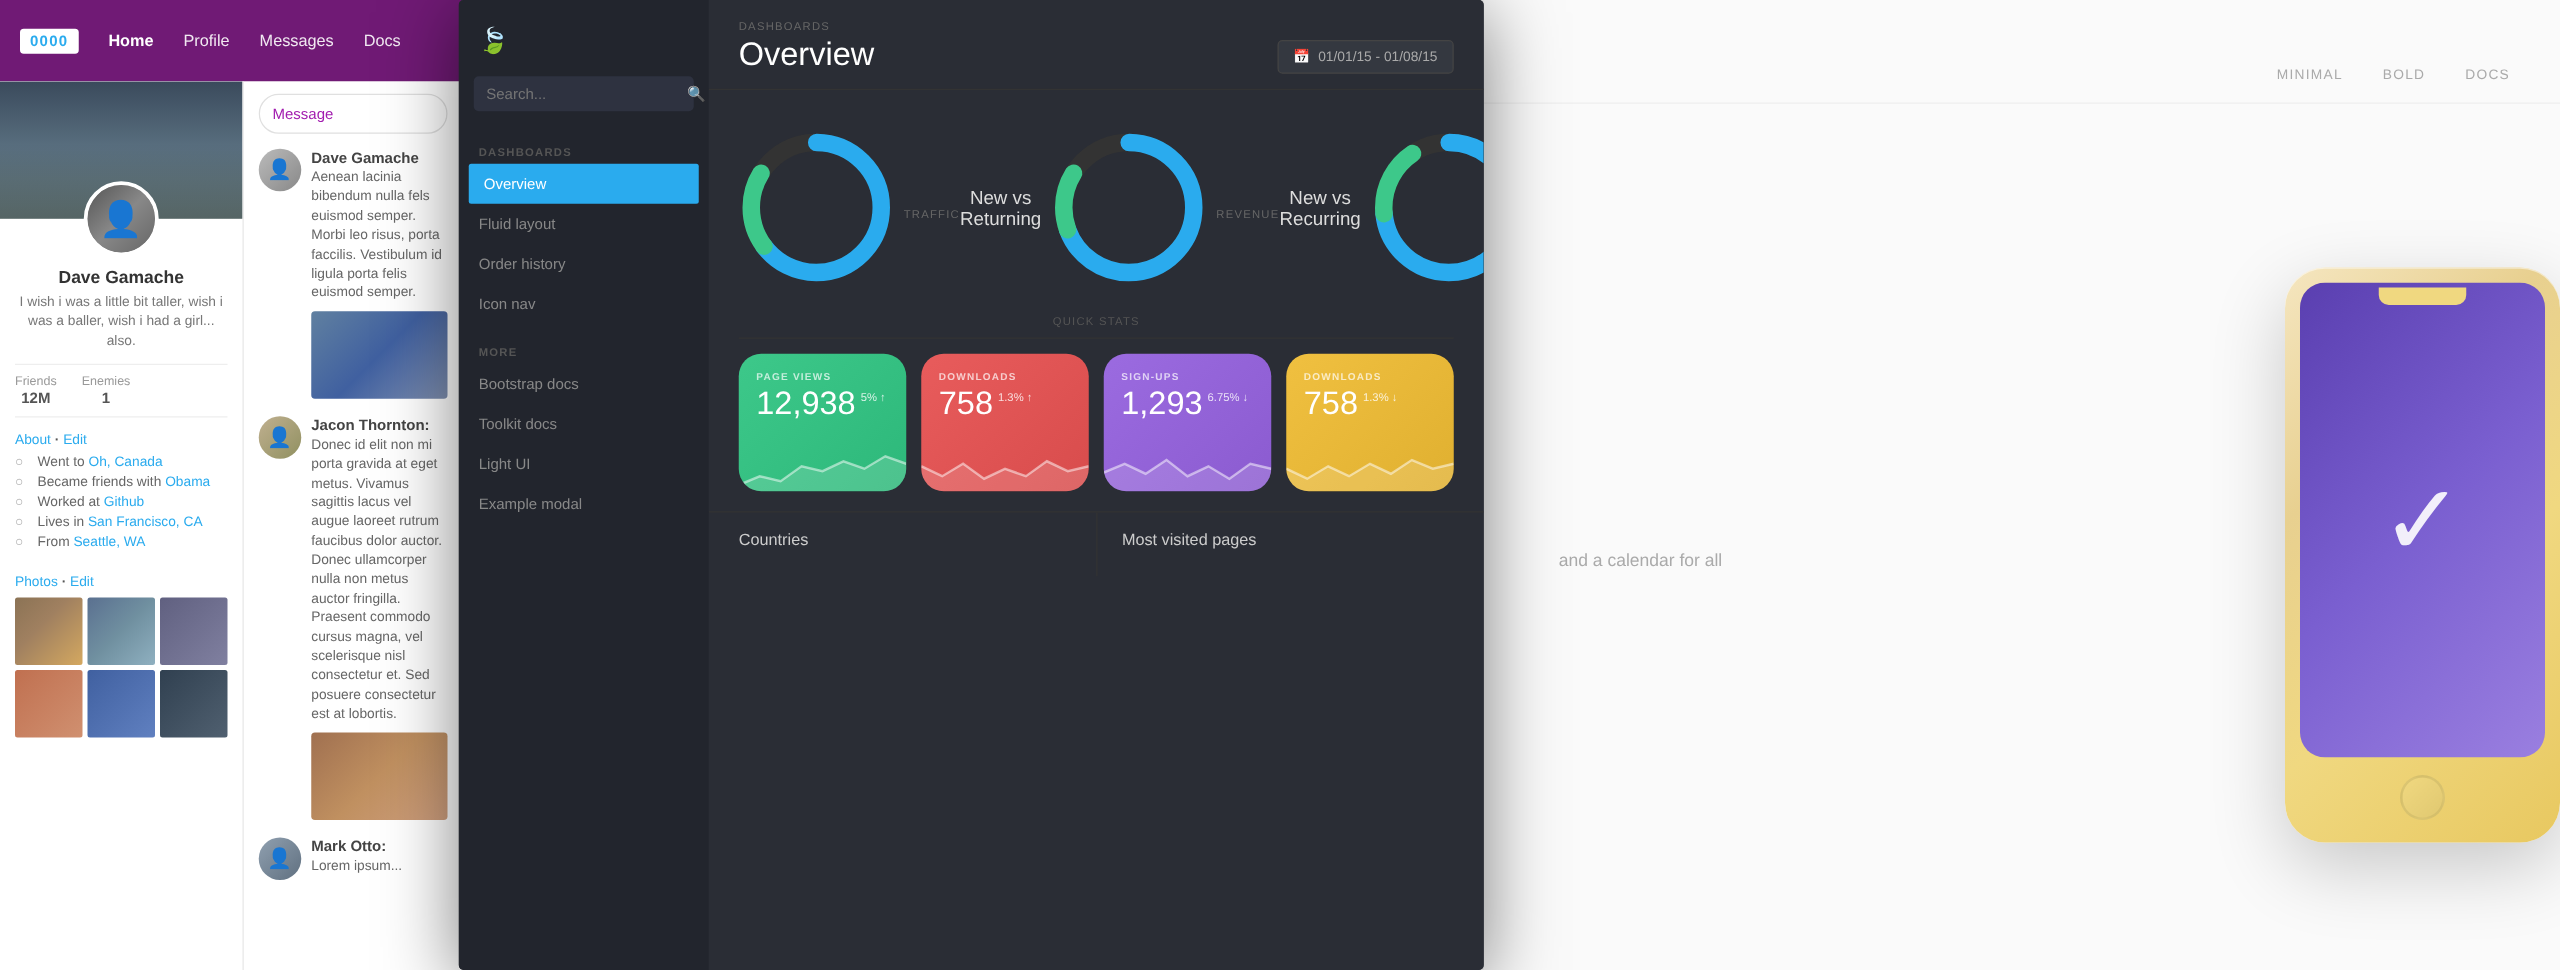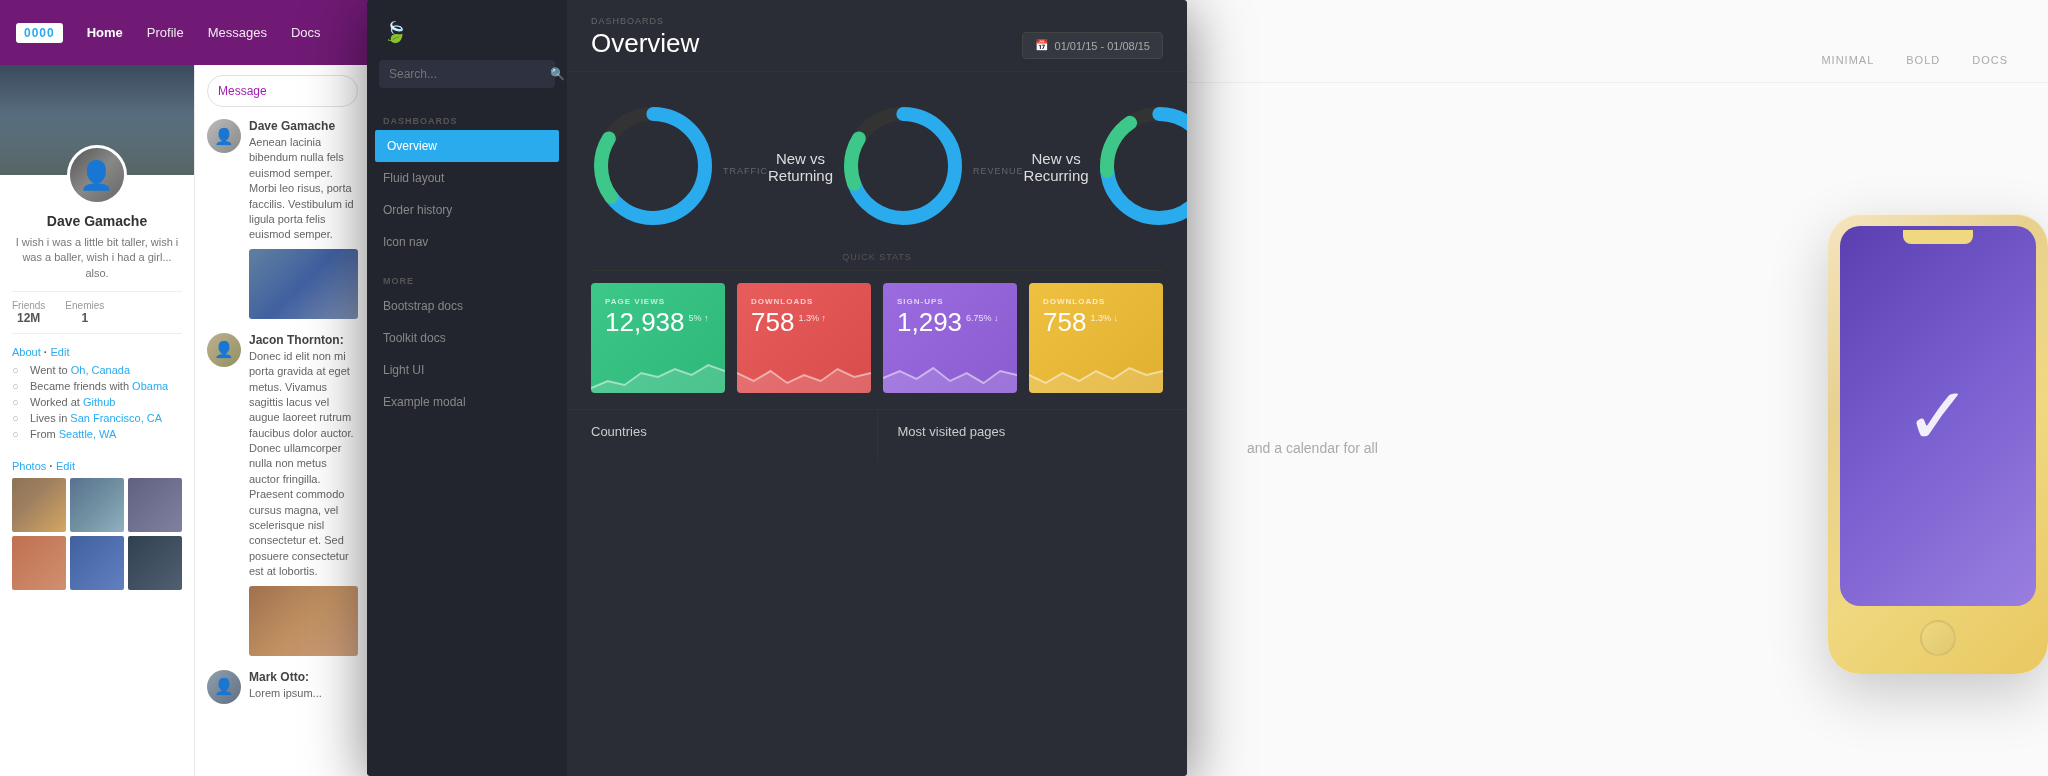--- a/index.html
+++ b/index.html
@@ -407,21 +407,21 @@
       border-bottom: 1px solid #333;
       margin: 0 24px;
     }
     .quick-stats-row {
       display: flex;
       gap: 12px;
       padding: 12px 24px 16px;
     }
     .stat-card {
       flex: 1;
-      border-radius: 4px;
+      border-radius: 18px;
       padding: 14px 14px 0;
       overflow: hidden;
       position: relative;
       height: 110px;
     }
     .stat-card-green { background: linear-gradient(135deg, #3DC88A 0%, #2DB87A 100%); }
     .stat-card-red { background: linear-gradient(135deg, #E85C5C 0%, #D84C4C 100%); }
     .stat-card-purple { background: linear-gradient(135deg, #9B6BE0 0%, #8B5BD0 100%); }
     .stat-card-yellow { background: linear-gradient(135deg, #F0C040 0%, #E0B030 100%); }
 

